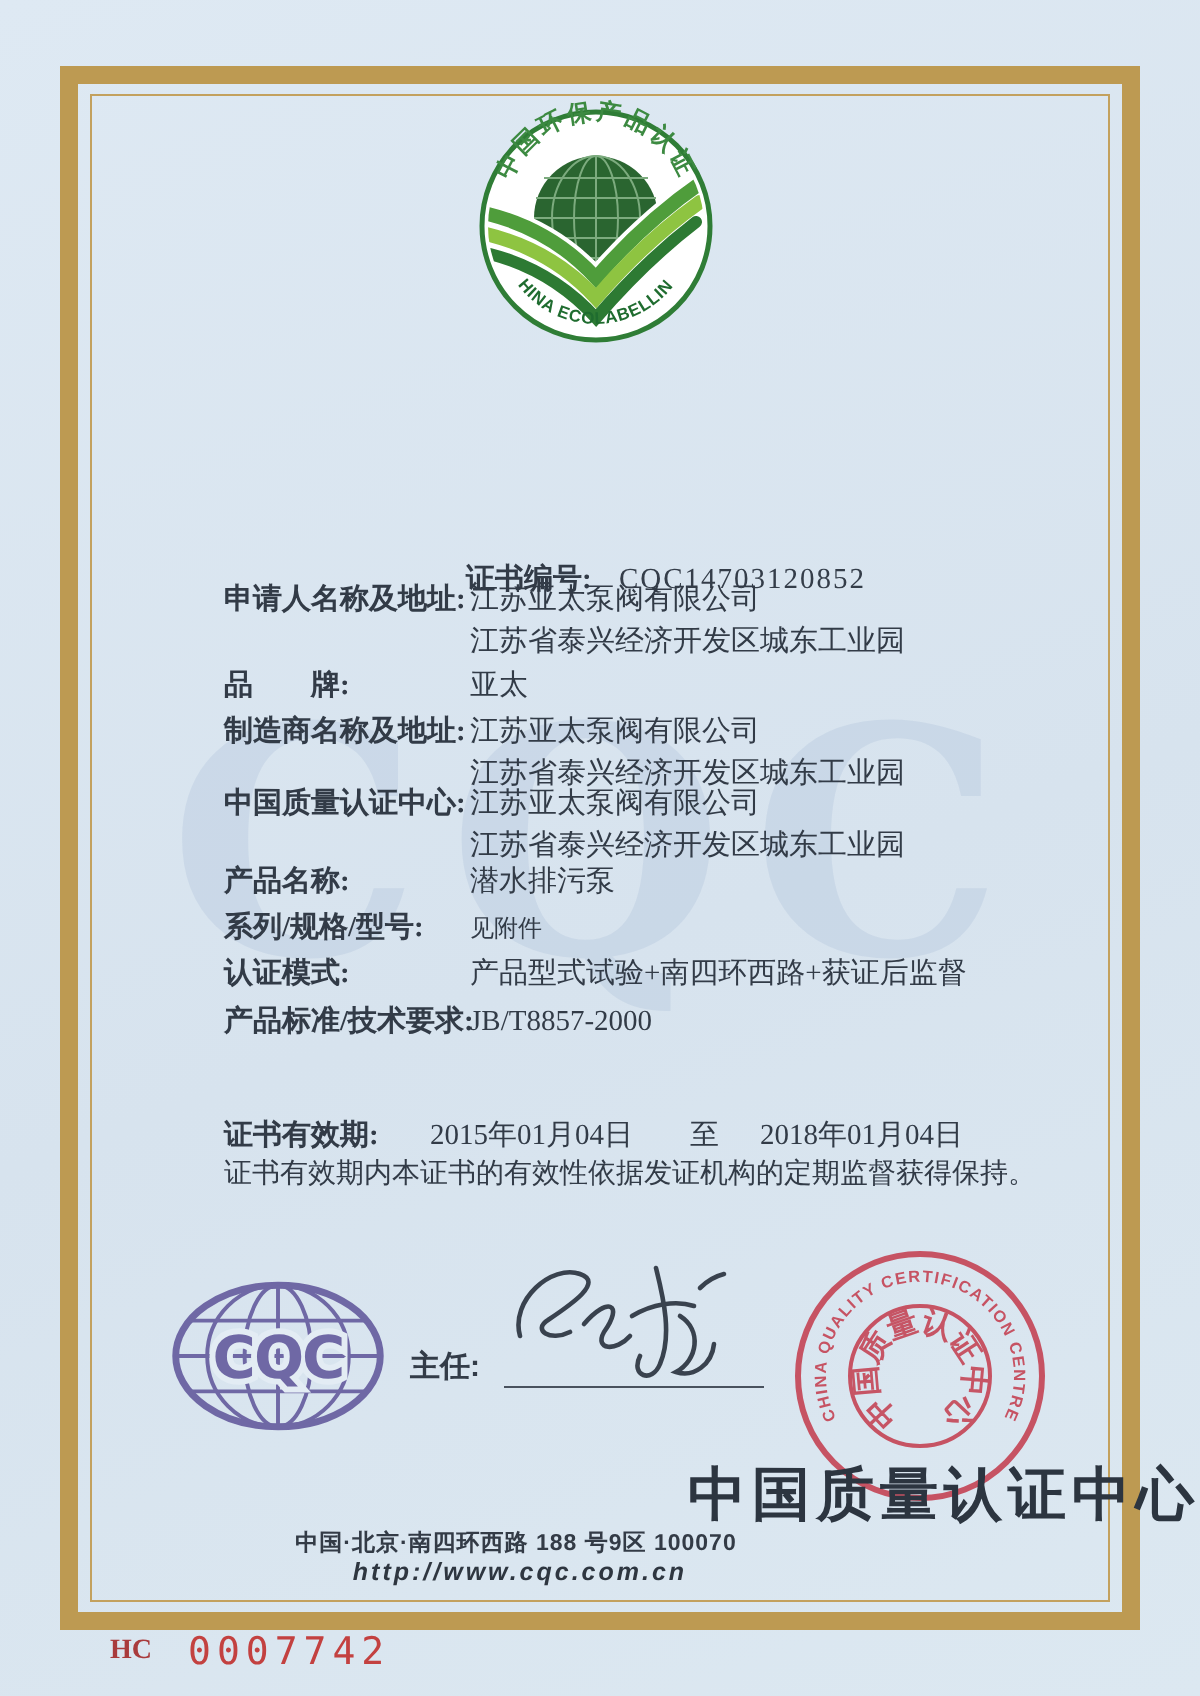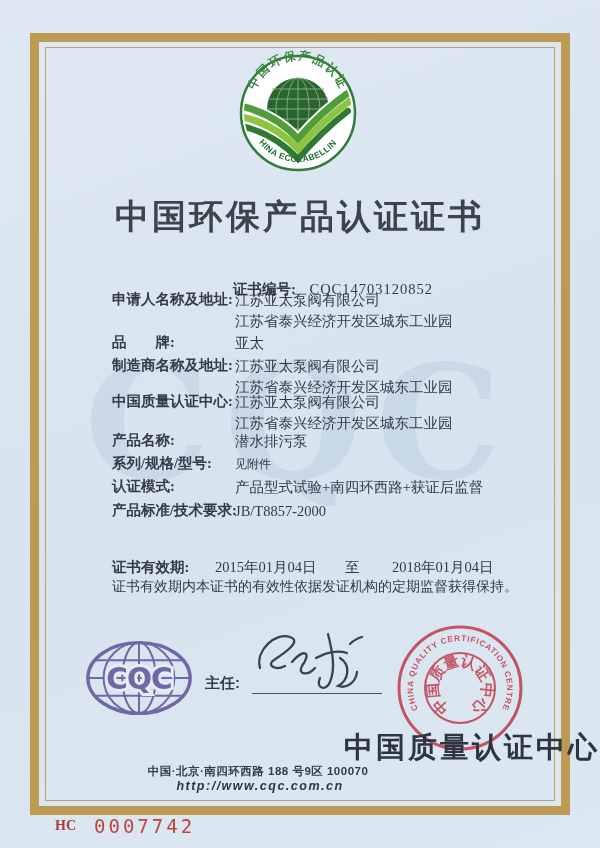--- a/index.html
+++ b/index.html
@@ -28,21 +28,21 @@
   .flabel{position:absolute; left:0; font-weight:bold; white-space:nowrap;}
   .fvals{position:absolute; left:123px; top:0; width:287px;}
   .fvals div{line-height:21px; white-space:nowrap;}
   .fvals .small{font-size:12px;}
   .statement{position:absolute; left:112px; top:519px; width:408px;
     font-size:14.5px; line-height:19.5px;}
   .validity{position:absolute; left:112px; top:558px; width:420px; font-size:14.5px;}
   .validity .lbl{font-weight:bold;}
   .validity .date1{position:absolute; left:103px;}
   .validity .to{position:absolute; left:233px;}
-  .validity .date2{position:absolute; left:268px;margin-left:12px;}
+  .validity .date2{position:absolute; left:268px;}
   .note{position:absolute; left:112px; top:578px; width:430px; font-size:14px;}
   .cqc-logo{position:absolute; left:80px; top:636px;}
   .director{position:absolute; left:205px; top:674px; font-size:15px; font-weight:bold;
     font-family:"Liberation Sans","DejaVu Sans",sans-serif; color:#333c48;}
   .sig-line{position:absolute; left:252px; top:693px; width:130px;
     border-top:1.5px solid #49525e;}
   .signature{position:absolute; left:250px; top:624px;}
   .stamp{position:absolute; left:390px; top:618px;}
   .issuer-name{position:absolute; left:0; top:728px; width:600px; text-align:right;
     font-family:"Liberation Sans","DejaVu Sans",sans-serif;
@@ -100,21 +100,20 @@
     <path id="emArcTop" d="M 25.2,66.1 A 45,45 0 1 1 114.8,66.1" fill="none"></path>
     <path id="emArcBot" d="M 29.9,98.1 A 49,49 0 0 0 110.1,98.1" fill="none"></path>
     <text font-family="Liberation Sans, DejaVu Sans, sans-serif" font-size="12" font-weight="bold" fill="#3c8a41" letter-spacing="2">
       <textPath href="#emArcTop" startOffset="50%" text-anchor="middle">中国环保产品认证</textPath>
     </text>
     <text font-family="Liberation Sans, DejaVu Sans, sans-serif" font-size="8.5" font-weight="bold" fill="#1f6c2f" letter-spacing="0.4">
       <textPath href="#emArcBot" startOffset="50%" text-anchor="middle">CHINA ECOLABELLING</textPath>
     </text>
   </svg>
 
-  <div class="title">中国环保产品认证证书</div>
 
   <div class="certno">
     <span class="lbl">证书编号:</span>
     <span class="num">CQC14703120852</span>
   </div>
 
   <div class="fields">
     <div class="frow" style="top:0">
       <span class="flabel">申请人名称及地址:</span>
       <div class="fvals">

